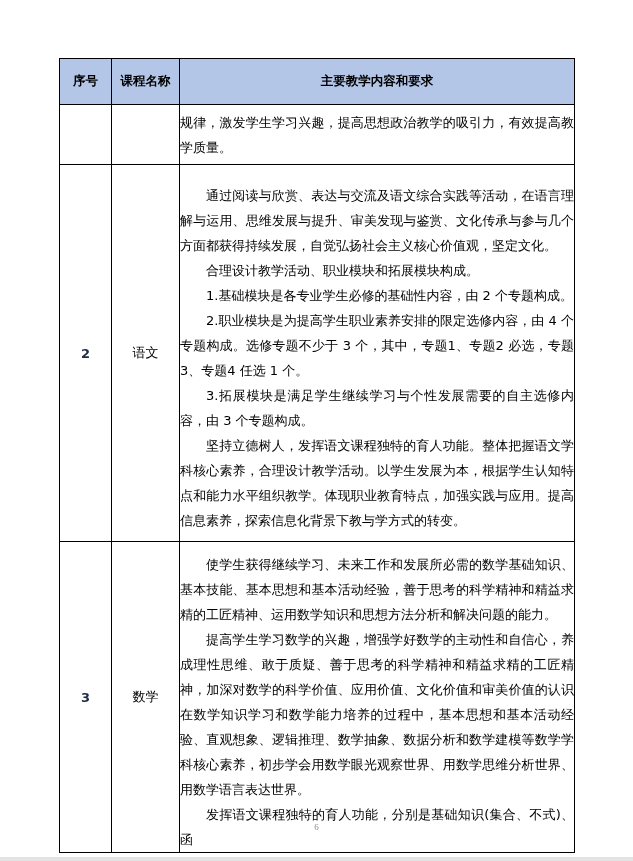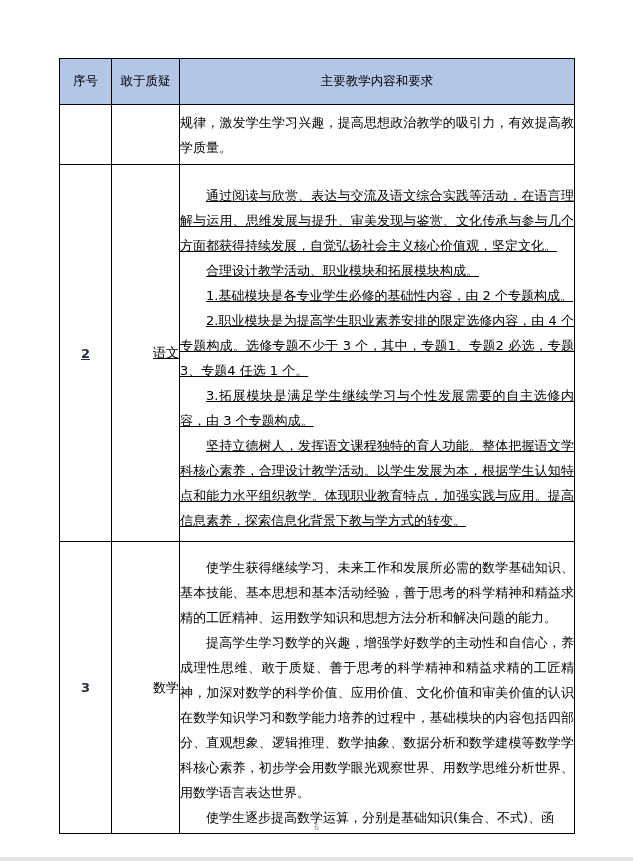--- a/index.html
+++ b/index.html
@@ -3,50 +3,50 @@
   <meta charset="utf-8">
   <style>
     html, body { margin:0; padding:0; background:#ffffff; }
     body { width:633px; height:861px; position:relative; overflow:hidden;
            font-family: "DejaVu Sans", sans-serif; color:#000; }
     .page { position:absolute; left:0; top:0; width:633px; height:861px; background:#fff; }
     table.course-table { position:absolute; left:59px; top:58px; border-collapse:collapse;
            table-layout:fixed; width:515px; }
     table.course-table td, table.course-table th { border:1px solid #000; padding:0; vertical-align:middle; }
     col.c1 { width:52px; } col.c2 { width:68px; } col.c3 { width:395px; }
-    th { background:#b4c6e7; height:45px; font-weight:normal; font-size:12.5px; text-align:center; }
-    th.bold { font-weight:normal; }
+    th { background:#b4c6e7; height:45px; font-weight:bold; font-size:12.5px; text-align:center; }
+    th.bold { font-weight:bold; }
     td.num { text-align:center; font-weight:bold; font-size:13px; color:#1f2a44; }
-    td.name { text-align:right; font-size:13px; }
+    td.name { text-align:center; font-size:13px; }
     td.content { font-size:13px; line-height:25px; padding:0 4px 0 6px; text-align:justify; vertical-align:top; }
     td.content p { margin:0; }
     p.indent { text-indent:2em; }
     .r0 td { height:59px; }
-    .r1 td { height:366px;text-decoration:underline; }
+    .r1 td { height:366px; }
     .r2 td { height:281px; }
     .r1 td.content { padding-top:10px; }
     .r2 td.content { padding-top:10px; }
     .page-number { position:absolute; left:0; width:633px; top:822px; text-align:center;
            font-size:9px; color:#8a8a8a; font-family:"Liberation Serif", serif; }
     .bottom-bar { position:absolute; left:0; top:857px; width:633px; height:4px; background:#e4e4e4; }
   </style>
 </head>
 <body>
 
 <div class="page">
   <table class="course-table">
     <colgroup>
         <col class="c1">
         <col class="c2">
         <col class="c3">
       </colgroup>
     <thead>
       <tr>
         <th class="bold">序号</th>
-        <th class="bold">敢于质疑</th>
+        <th class="bold">课程名称</th>
         <th>主要教学内容和要求</th>
       </tr>
     </thead>
     <tbody>
       <tr class="r0">
         <td class="num"></td>
         <td class="name"></td>
         <td class="content">
           <p>规律，激发学生学习兴趣，提高思想政治教学的吸引力，有效提高教学质量。</p>
         </td>
@@ -61,22 +61,22 @@
           <p class="indent">2.职业模块是为提高学生职业素养安排的限定选修内容，由 4 个专题构成。选修专题不少于 3 个，其中，专题1、专题2 必选，专题3、专题4 任选 1 个。</p>
           <p class="indent">3.拓展模块是满足学生继续学习与个性发展需要的自主选修内容，由 3 个专题构成。</p>
           <p class="indent">坚持立德树人，发挥语文课程独特的育人功能。整体把握语文学科核心素养，合理设计教学活动。以学生发展为本，根据学生认知特点和能力水平组织教学。体现职业教育特点，加强实践与应用。提高信息素养，探索信息化背景下教与学方式的转变。</p>
         </td>
       </tr>
       <tr class="r2">
         <td class="num">3</td>
         <td class="name">数学</td>
         <td class="content">
           <p class="indent">使学生获得继续学习、未来工作和发展所必需的数学基础知识、基本技能、基本思想和基本活动经验，善于思考的科学精神和精益求精的工匠精神、运用数学知识和思想方法分析和解决问题的能力。</p>
-          <p class="indent">提高学生学习数学的兴趣，增强学好数学的主动性和自信心，养成理性思维、敢于质疑、善于思考的科学精神和精益求精的工匠精神，加深对数学的科学价值、应用价值、文化价值和审美价值的认识在数学知识学习和数学能力培养的过程中，基础模块的内容包括四部分、直观想象、逻辑推理、数学抽象、数据分析和数学建模等数学学科核心素养，初步学会用数学眼光观察世界、用数学思维分析世界、用数学语言表达世界。</p>
-          <p class="indent">使学生逐步提高数学运算，分别是基础知识(集合、不式)、函</p>
+          <p class="indent">提高学生学习数学的兴趣，增强学好数学的主动性和自信心，养成理性思维、敢于质疑、善于思考的科学精神和精益求精的工匠精神，加深对数学的科学价值、应用价值、文化价值和审美价值的认识在数学知识学习和数学能力培养的过程中，基本思想和基本活动经验、直观想象、逻辑推理、数学抽象、数据分析和数学建模等数学学科核心素养，初步学会用数学眼光观察世界、用数学思维分析世界、用数学语言表达世界。</p>
+          <p class="indent">发挥语文课程独特的育人功能，分别是基础知识(集合、不式)、函</p>
         </td>
       </tr>
     </tbody>
   </table>
 
   <div class="page-number">6</div>
   <div class="bottom-bar"></div>
 </div>
 
 </body></html>

